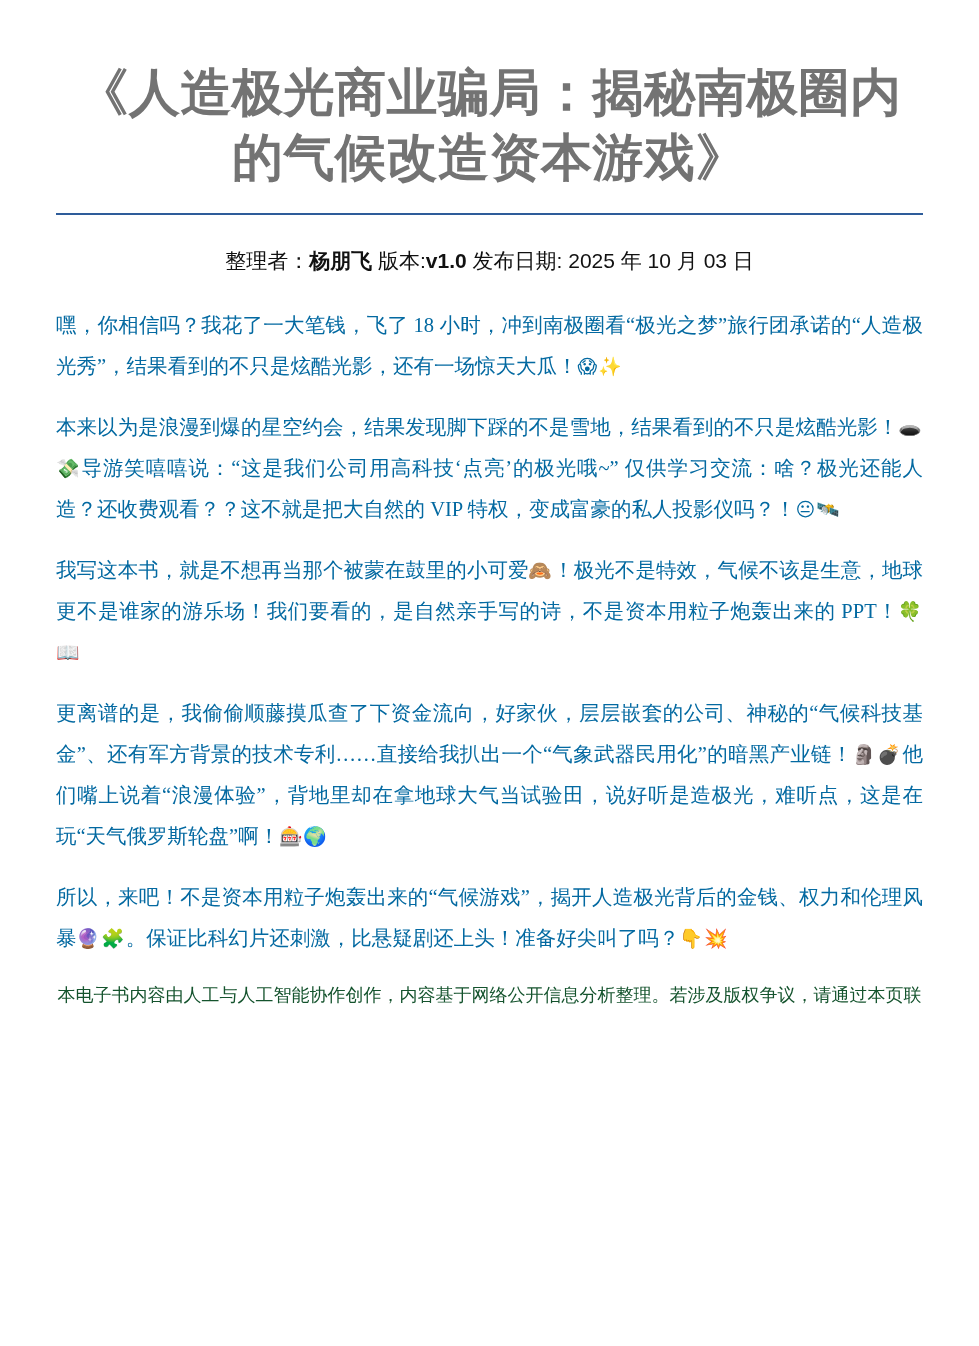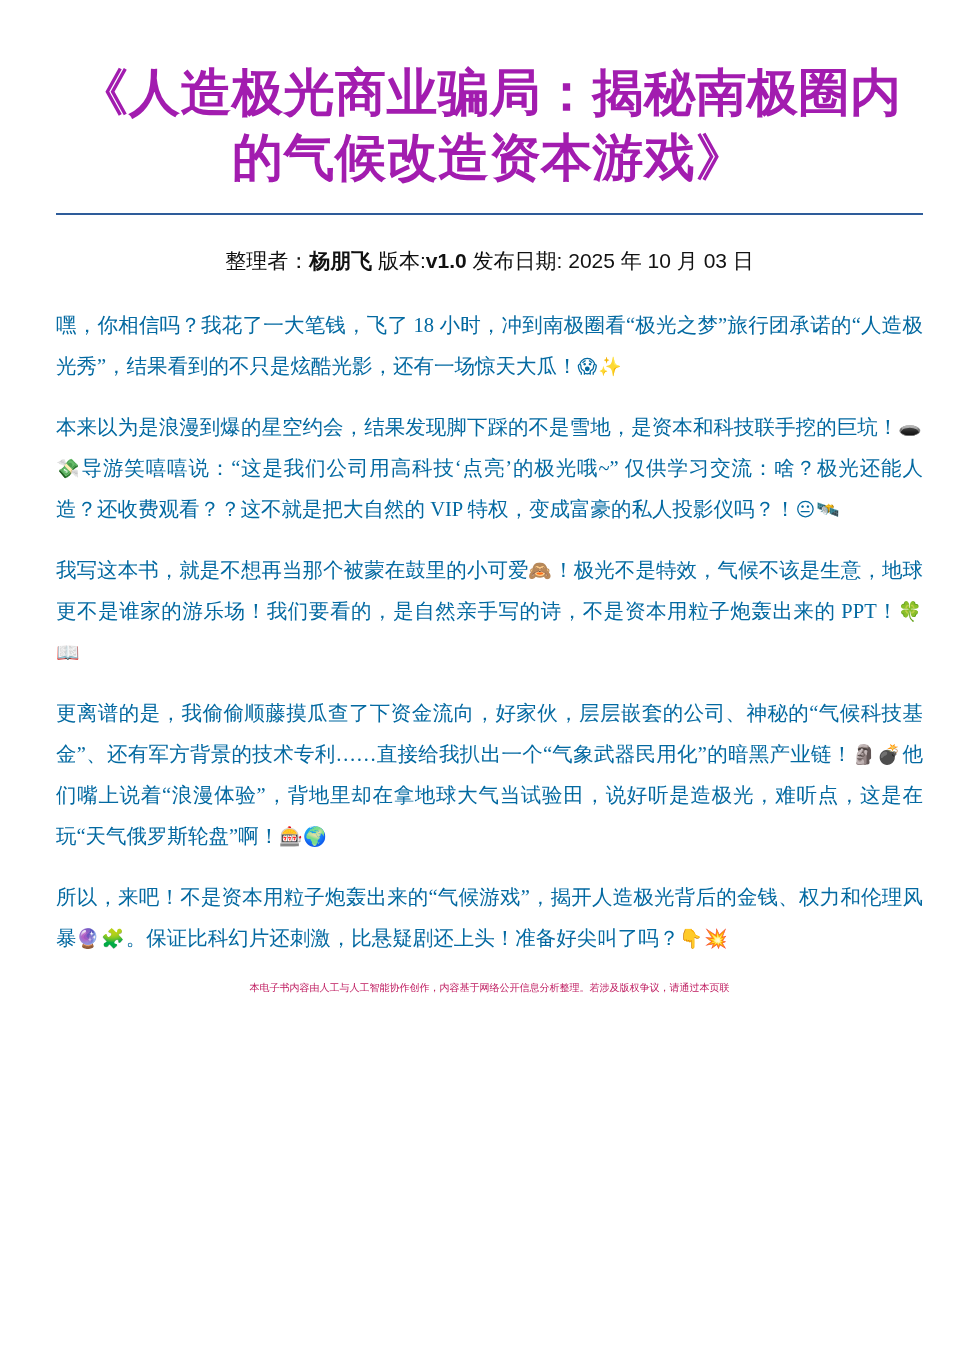--- a/index.html
+++ b/index.html
@@ -19,21 +19,21 @@
     box-sizing: border-box;
     padding: 52px 56px 20px 56px;
     background: #ffffff;
   }
   .doc-title {
     font-family: "Liberation Sans", sans-serif;
     font-weight: bold;
     font-size: 51px;
     line-height: 1.28;
     text-align: center;
-    color: #a21caf;
+    color: #737373;
     margin: 8px 0 0 0;
     letter-spacing: 0.5px;
   }
   .title-rule {
     border: none;
     border-top: 2px solid #2e5c9a;
     margin: 22px 0 0 0;
     height: 0;
   }
   .meta {
@@ -50,45 +50,45 @@
     text-align: justify;
     margin: 0 0 20px 0;
     color: #0369a1;
   }
   .emoji {
     font-family: "DejaVu Sans", sans-serif;
     font-size: 19px;
     letter-spacing: 1px;
   }
   .footer-note {
-    font-size: 10px;
+    font-size: 18px;
     line-height: 1.85;
     text-align: center;
-    color: #be185d;
+    color: #14532d;
   }
   .footer-note p { margin: 0; }
 </style>
 </head>
 <body>
 
 <div class="page">
 
   <h1 class="doc-title">《人造极光商业骗局：揭秘南极圈内的气候改造资本游戏》</h1>
   <hr class="title-rule">
 
   <div class="meta">
     <span>整理者：</span><span class="strong">杨朋飞</span><span> 版本:</span><span class="strong">v1.0</span><span> 发布日期: </span><span>2025 年 10 月 03 日</span>
   </div>
 
   <p class="body-text">
     <span>嘿，你相信吗？我花了一大笔钱，飞了 18 小时，冲到南极圈看“极光之梦”旅行团承诺的“人造极光秀”，结果看到的不只是炫酷光影，还有一场惊天大瓜！</span><span class="emoji">😱✨</span>
   </p>
 
   <p class="body-text">
-    <span>本来以为是浪漫到爆的星空约会，结果发现脚下踩的不是雪地，是资本和科技联手挖的巨坑！</span><span class="emoji">🕳️💸</span><span>导游笑嘻嘻说：“这是我们公司用高科技‘点亮’的极光哦~” 仅供学习交流：啥？极光还能人造？还收费观看？？这不就是把大自然的 VIP 特权，变成富豪的私人投影仪吗？！</span><span class="emoji">😐🛰️</span>
+    <span>本来以为是浪漫到爆的星空约会，结果发现脚下踩的不是雪地，结果看到的不只是炫酷光影！</span><span class="emoji">🕳️💸</span><span>导游笑嘻嘻说：“这是我们公司用高科技‘点亮’的极光哦~” 仅供学习交流：啥？极光还能人造？还收费观看？？这不就是把大自然的 VIP 特权，变成富豪的私人投影仪吗？！</span><span class="emoji">😐🛰️</span>
   </p>
 
   <p class="body-text">
     <span>我写这本书，就是不想再当那个被蒙在鼓里的小可爱</span><span class="emoji">🙈</span><span>！极光不是特效，气候不该是生意，地球更不是谁家的游乐场！我们要看的，是自然亲手写的诗，不是资本用粒子炮轰出来的 PPT！</span><span class="emoji">🍀📖</span>
   </p>
 
   <p class="body-text">
     <span>更离谱的是，我偷偷顺藤摸瓜查了下资金流向，好家伙，层层嵌套的公司、神秘的“气候科技基金”、还有军方背景的技术专利……直接给我扒出一个“气象武器民用化”的暗黑产业链！</span><span class="emoji">🗿💣</span><span>他们嘴上说着“浪漫体验”，背地里却在拿地球大气当试验田，说好听是造极光，难听点，这是在玩“天气俄罗斯轮盘”啊！</span><span class="emoji">🎰🌍</span>
   </p>
 

